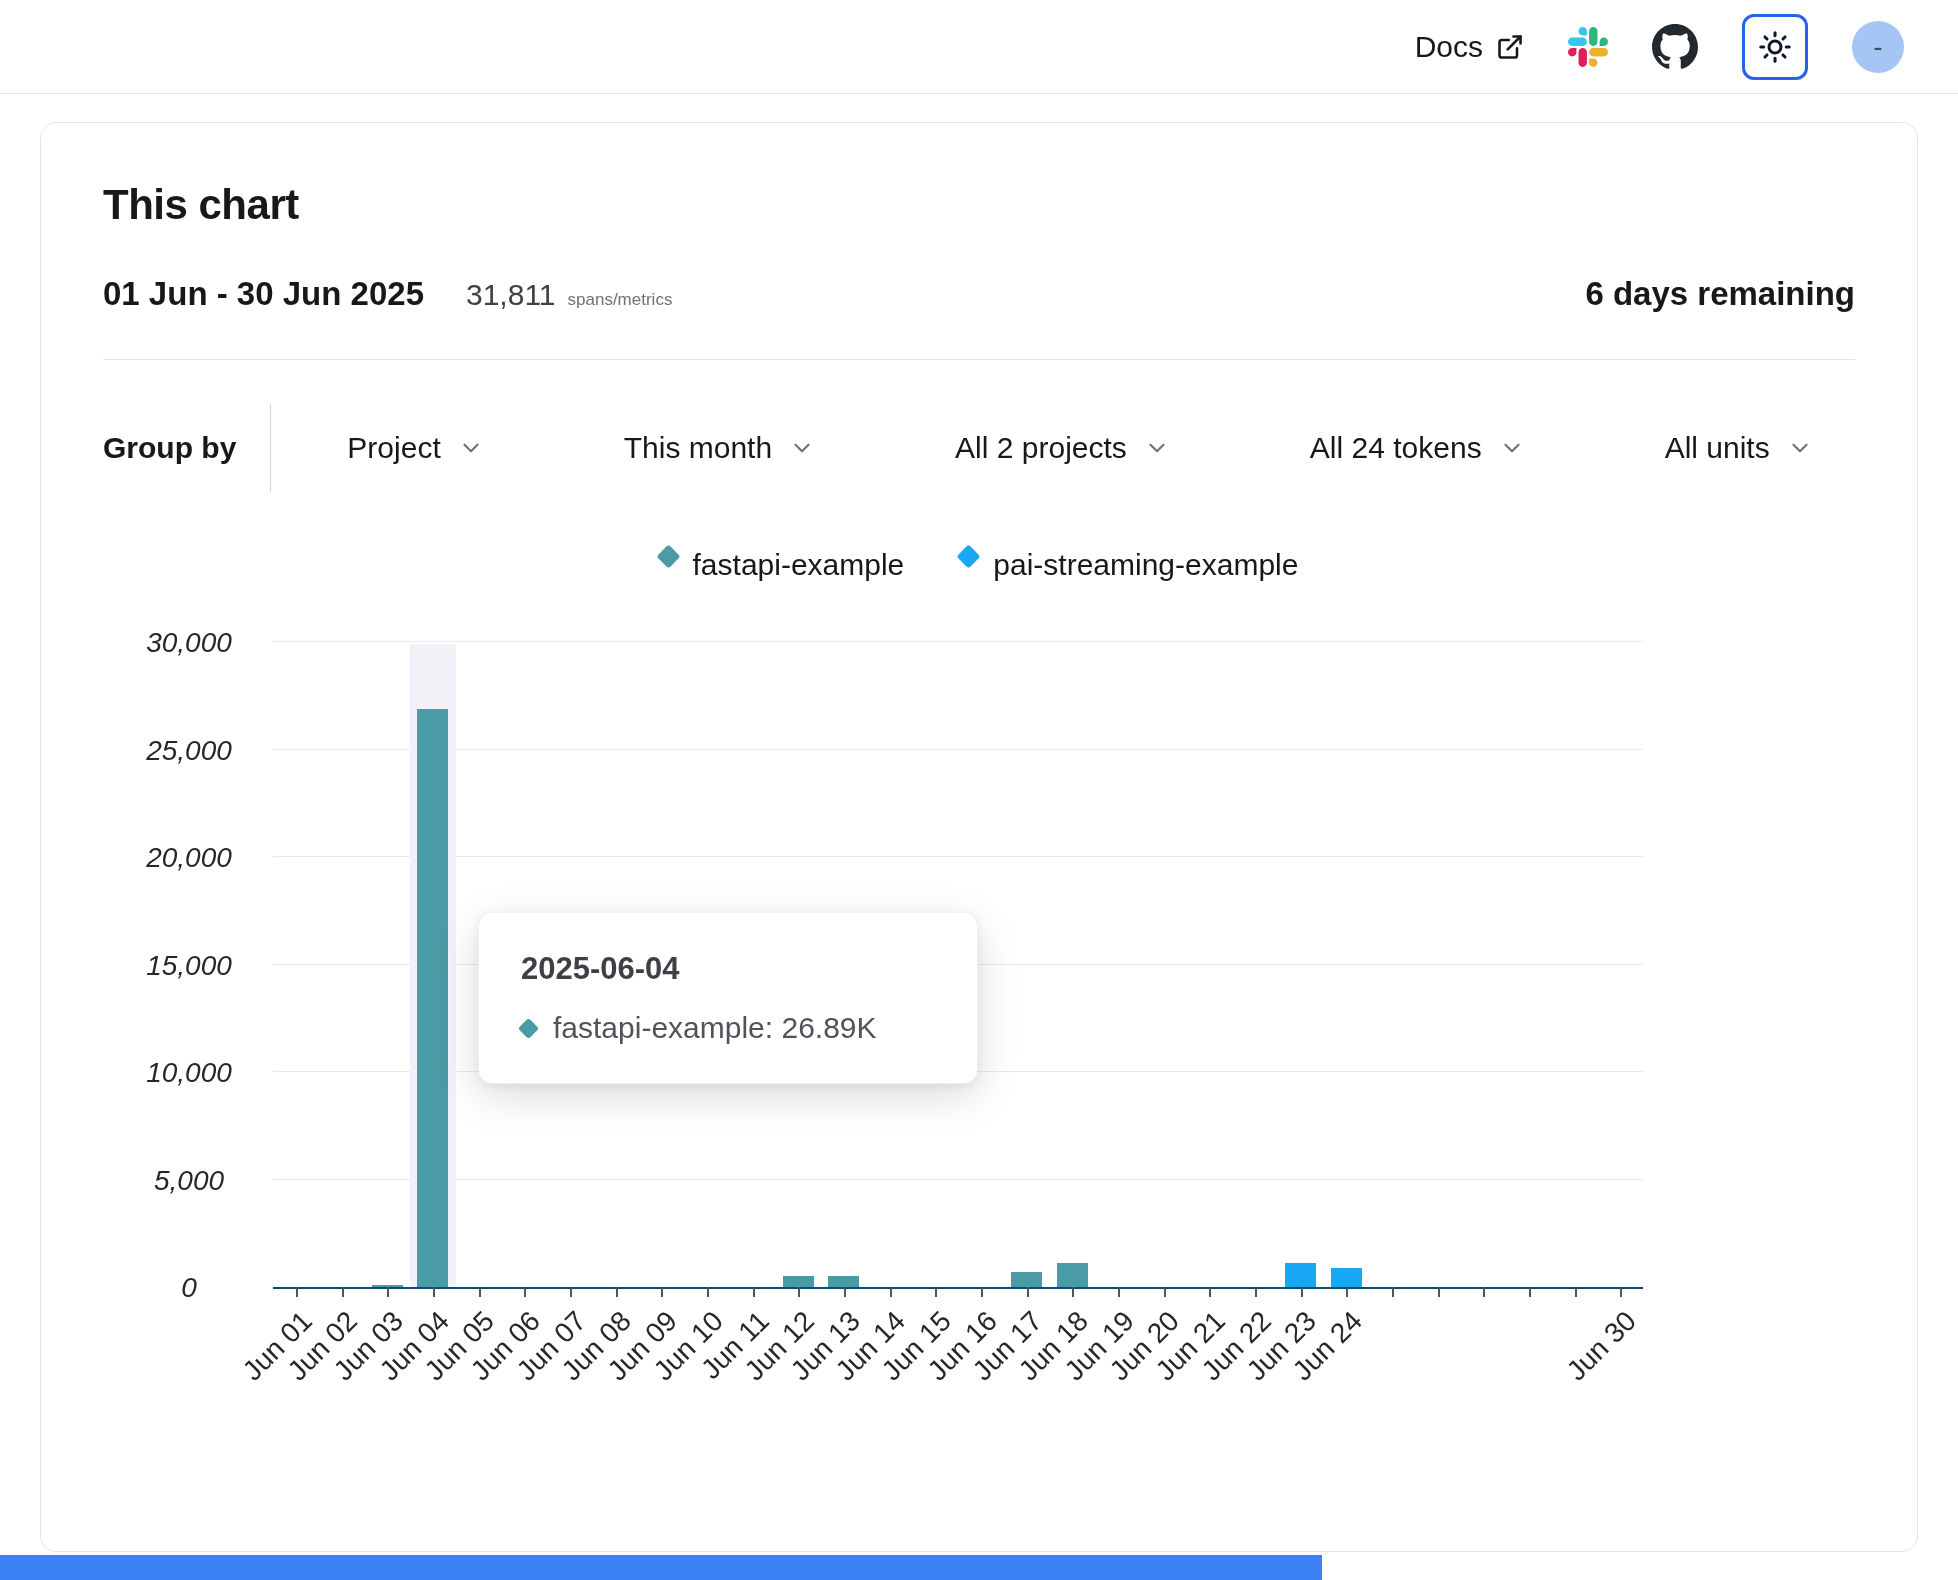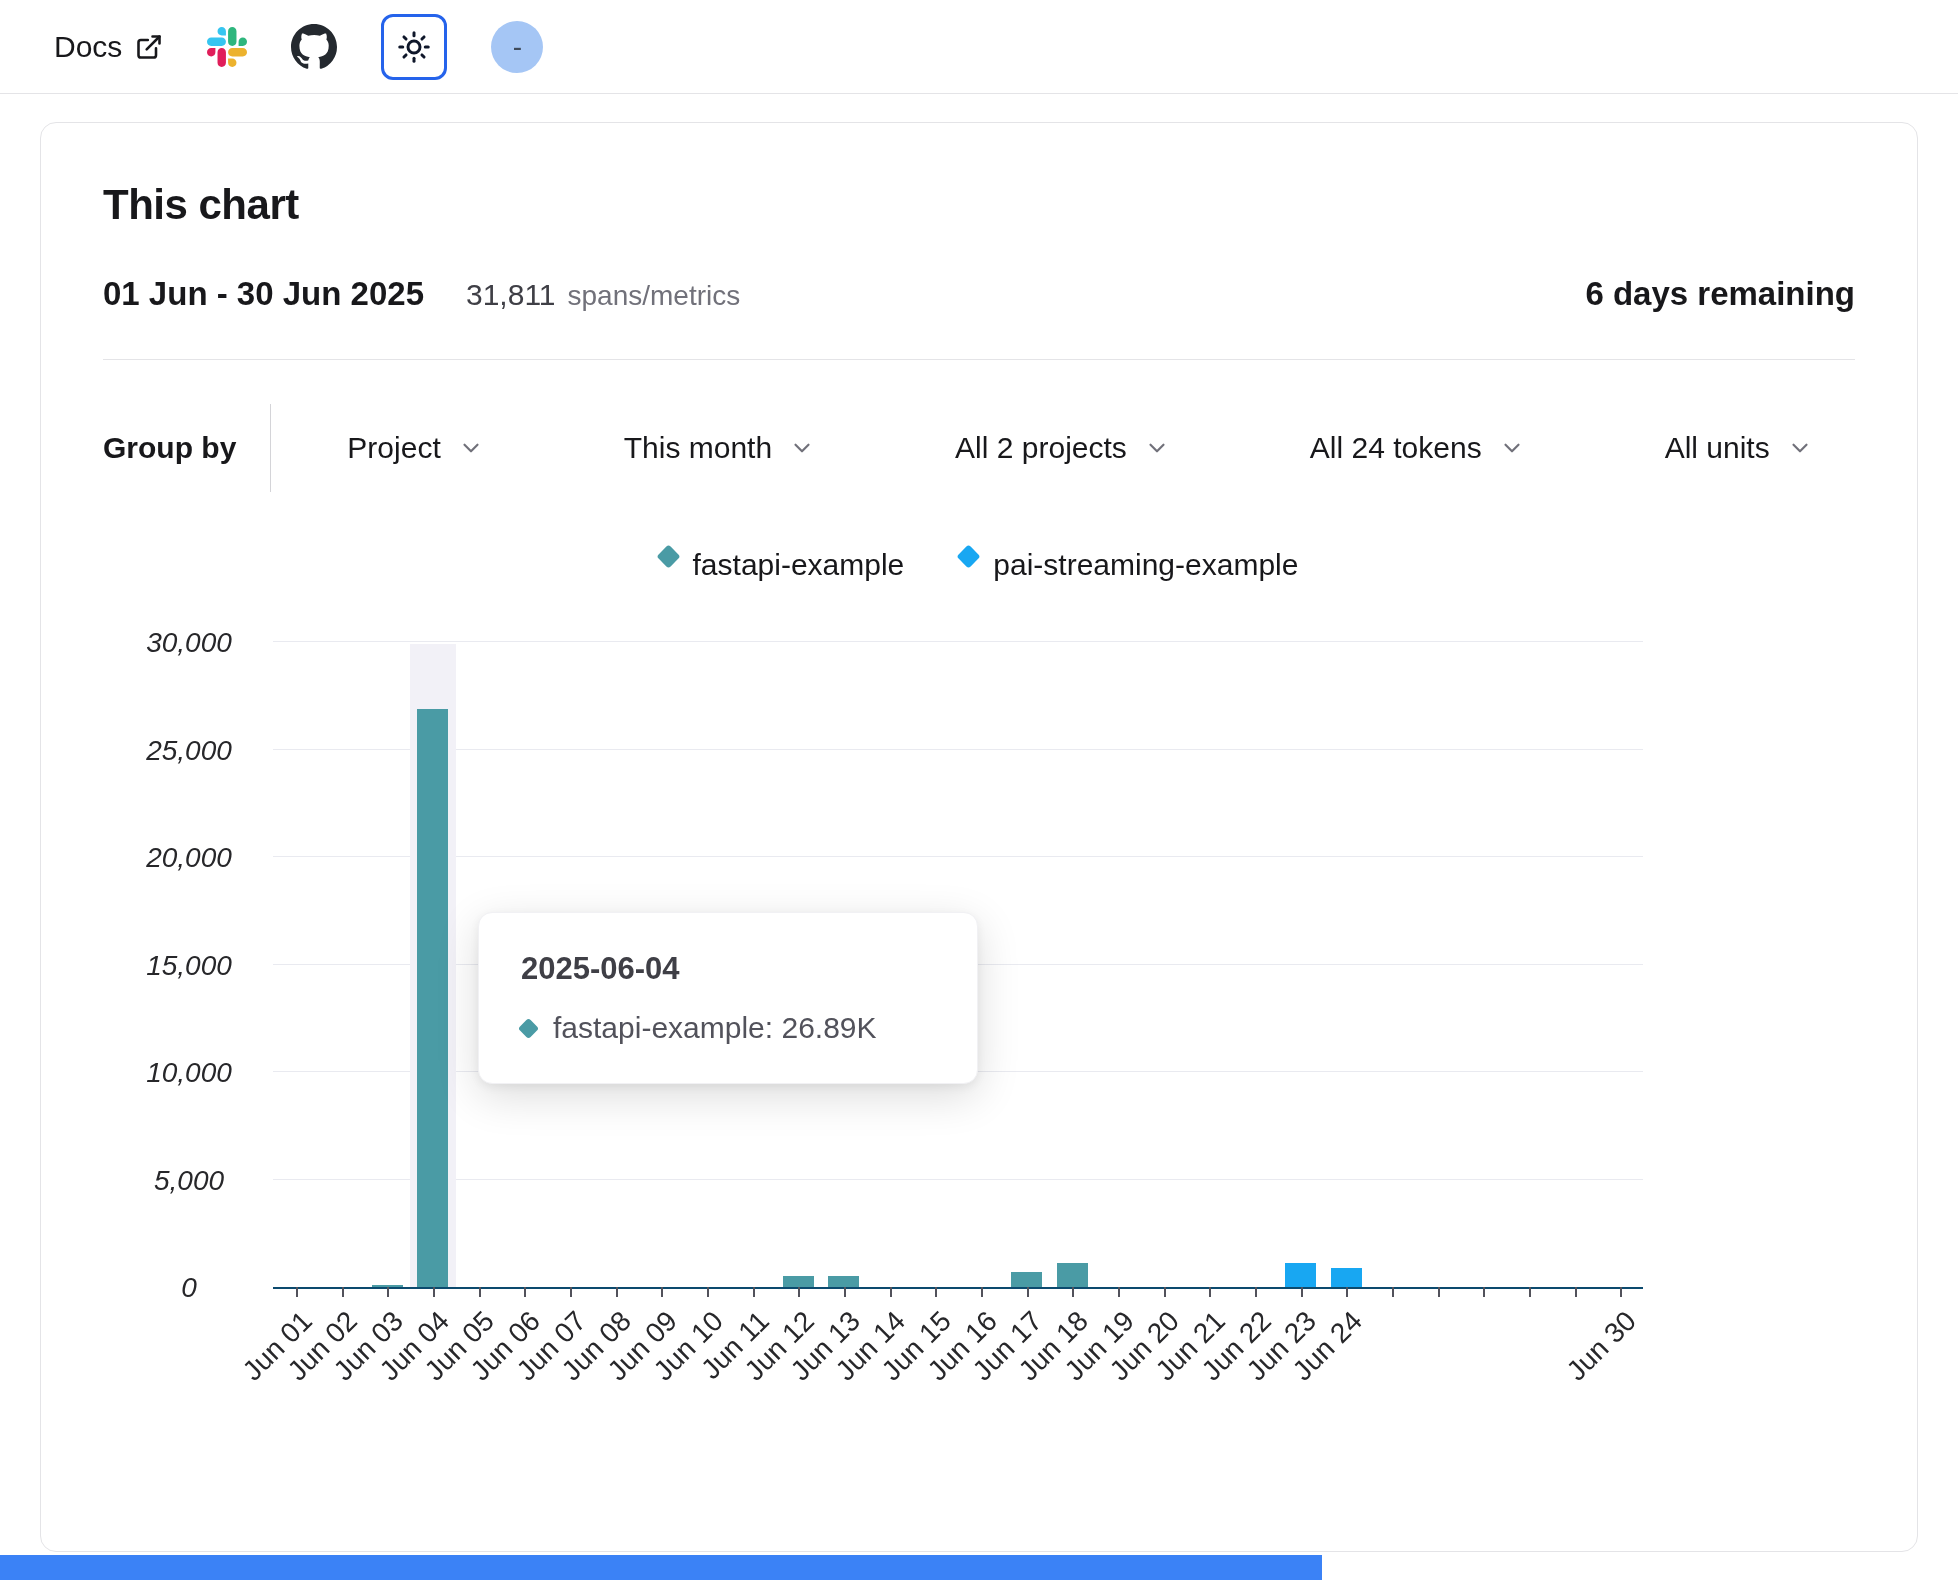--- a/index.html
+++ b/index.html
@@ -12,21 +12,21 @@
     background: #ffffff;
     color: #18181b;
     font-family: "Liberation Sans", sans-serif;
   }
   
   .header {
     height: 94px;
     border-bottom: 1px solid #e4e4e7;
     display: flex;
     align-items: center;
-    justify-content: flex-start;
+    justify-content: flex-end;
     gap: 44px;
     padding: 0 54px;
     background: #fff;
   }
   .docs-link { display: flex; align-items: center; gap: 13px; font-size: 30px; color: #18181b; cursor: pointer; }
   .icon-btn { display: flex; align-items: center; justify-content: center; cursor: pointer; background: none; border: none; padding: 0; }
   .theme-btn {
     width: 66px; height: 66px;
     border: 3px solid #2563eb; border-radius: 12px;
     background: #fff;
@@ -47,21 +47,21 @@
     border-radius: 16px;
     background: #fff;
     padding: 58px 62px;
     height: 1430px;
     position: relative;
   }
   .card-title { font-size: 42px; font-weight: 700; margin: 0 0 46px; letter-spacing: -0.5px; }
   .meta-row { display: flex; align-items: baseline; }
   .date-range { font-size: 33px; font-weight: 700; }
   .total-count { font-size: 30px; color: #3f3f46; margin-left: 42px; }
-  .total-unit { font-size: 28px; color: #71717a; margin-left: 12px; }
+  .total-unit { font-size: 17px; color: #71717a; margin-left: 12px; }
   .remaining { margin-left: auto; font-size: 33px; font-weight: 700; }
   .h-divider { border: none; border-top: 1px solid #e4e4e7; margin: 46px 0 0; }
   
   .filters { display: flex; align-items: center; margin-top: 44px; font-size: 30px; }
   .group-by { font-weight: 700; padding: 26px 0; }
   .v-divider { width: 1px; height: 88px; background: #d4d4d8; margin: 0 54px 0 34px; }
   .dropdowns { display: flex; align-items: center; gap: 118px; }
   .dropdown { display: flex; align-items: center; gap: 17px; cursor: pointer; white-space: nowrap; margin-left: 22px; }
   
   .legend { display: flex; justify-content: center; align-items: center; gap: 56px; margin-top: 56px; font-size: 30px; }

